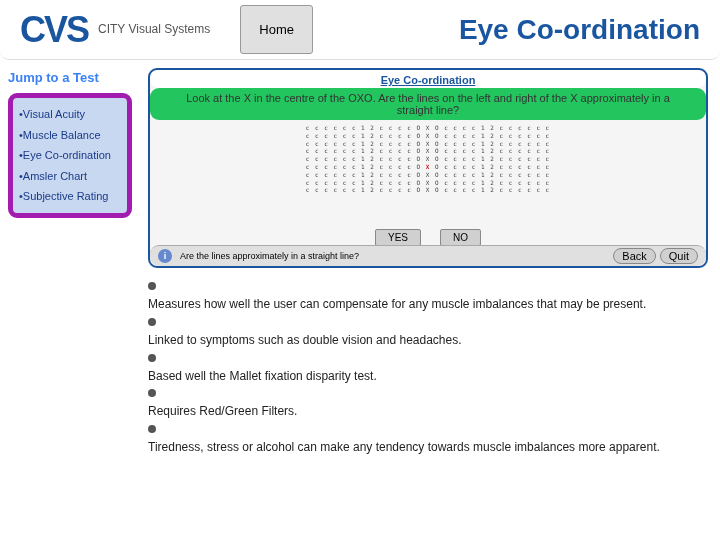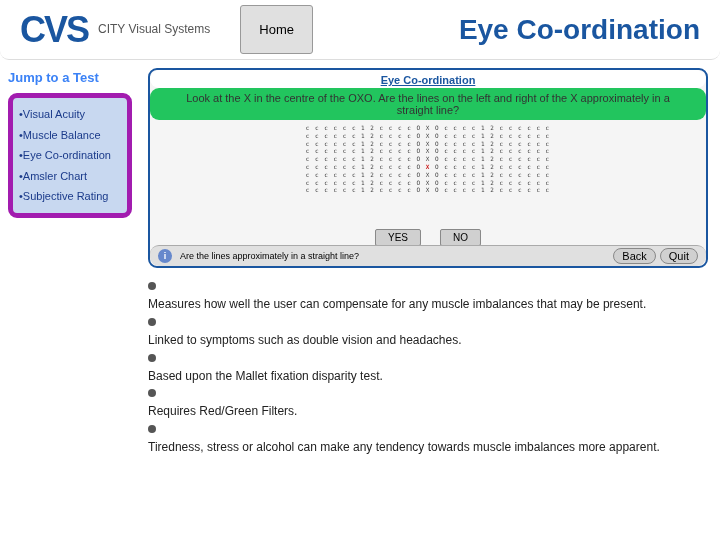--- a/index.html
+++ b/index.html
@@ -277,21 +277,21 @@
         <li>
           <span class="bullet-square"></span>
           <span>Measures how well the user can compensate for any muscle imbalances that may be present.</span>
         </li>
         <li>
           <span class="bullet-square"></span>
           <span>Linked to symptoms such as double vision and headaches.</span>
         </li>
         <li>
           <span class="bullet-square"></span>
-          <span>Based upon the Mallet fixation disparity test.</span>
+          <span>Based well the Mallet fixation disparity test.</span>
         </li>
         <li>
           <span class="bullet-square"></span>
           <span>Requires Red/Green Filters.</span>
         </li>
         <li>
           <span class="bullet-square"></span>
           <span>Tiredness, stress or alcohol can make any tendency towards muscle imbalances more apparent.</span>
         </li>
       </ul>

